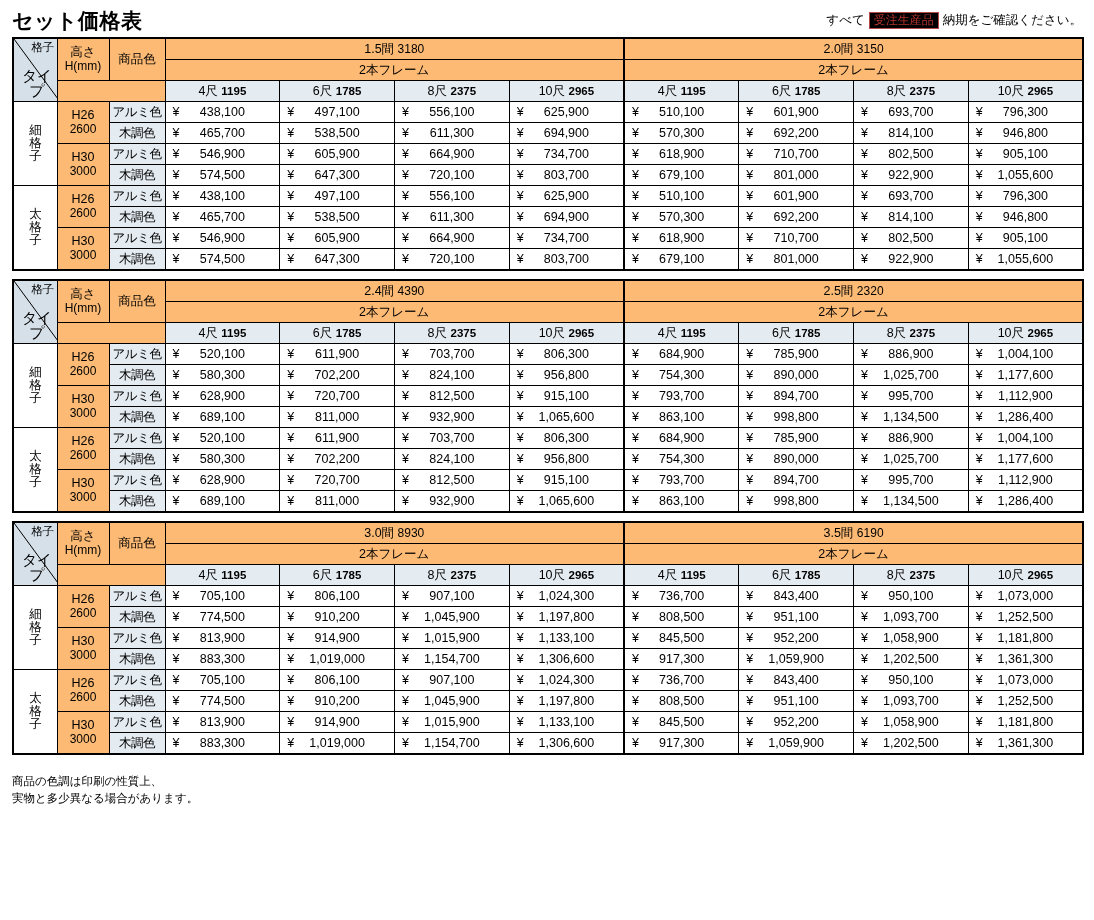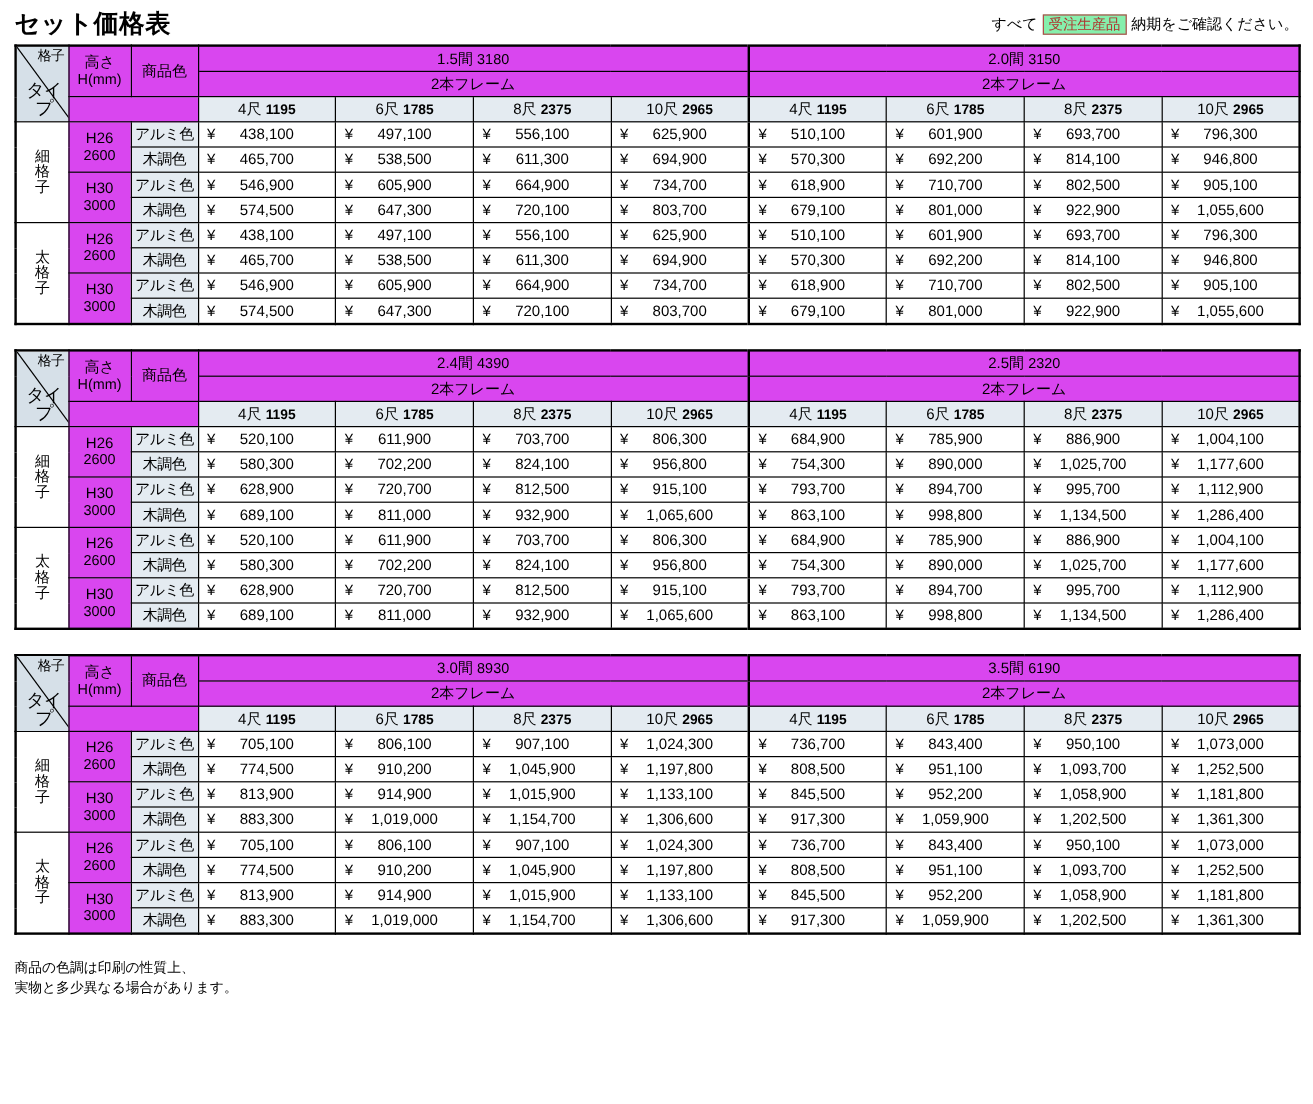--- a/index.html
+++ b/index.html
@@ -40,41 +40,41 @@
     font-size: 12.5px;
     gap: 4px;
     padding-bottom: 2px;
   }
   .badge {
     border: 1px solid #b34b4b;
     color: #b0332f;
     padding: 1px 4px;
     font-size: 12px;
     line-height: 1.1;
-    background: #86efac;
+    background: #000000;
   }
   
   table.price {
     border-collapse: collapse;
     width: 1070px;
     table-layout: fixed;
-    margin-bottom: 20px;
+    margin-bottom: 8px;
     background: #fff;
   }
   table.price td, table.price th {
     border: 1px solid #000;
     font-size: 12.5px;
     font-weight: normal;
     padding: 0;
     text-align: center;
     vertical-align: middle;
     height: 20px;
   }
   .hdr {
-    background: #d946ef;
+    background: #fdba74;
   }
   .hdr-light {
     background: #e4ebf1;
   }
   .corner {
     background: #d6e0e8;
     font-size: 12px;
     line-height: 1.05;
     position: relative;
   }

